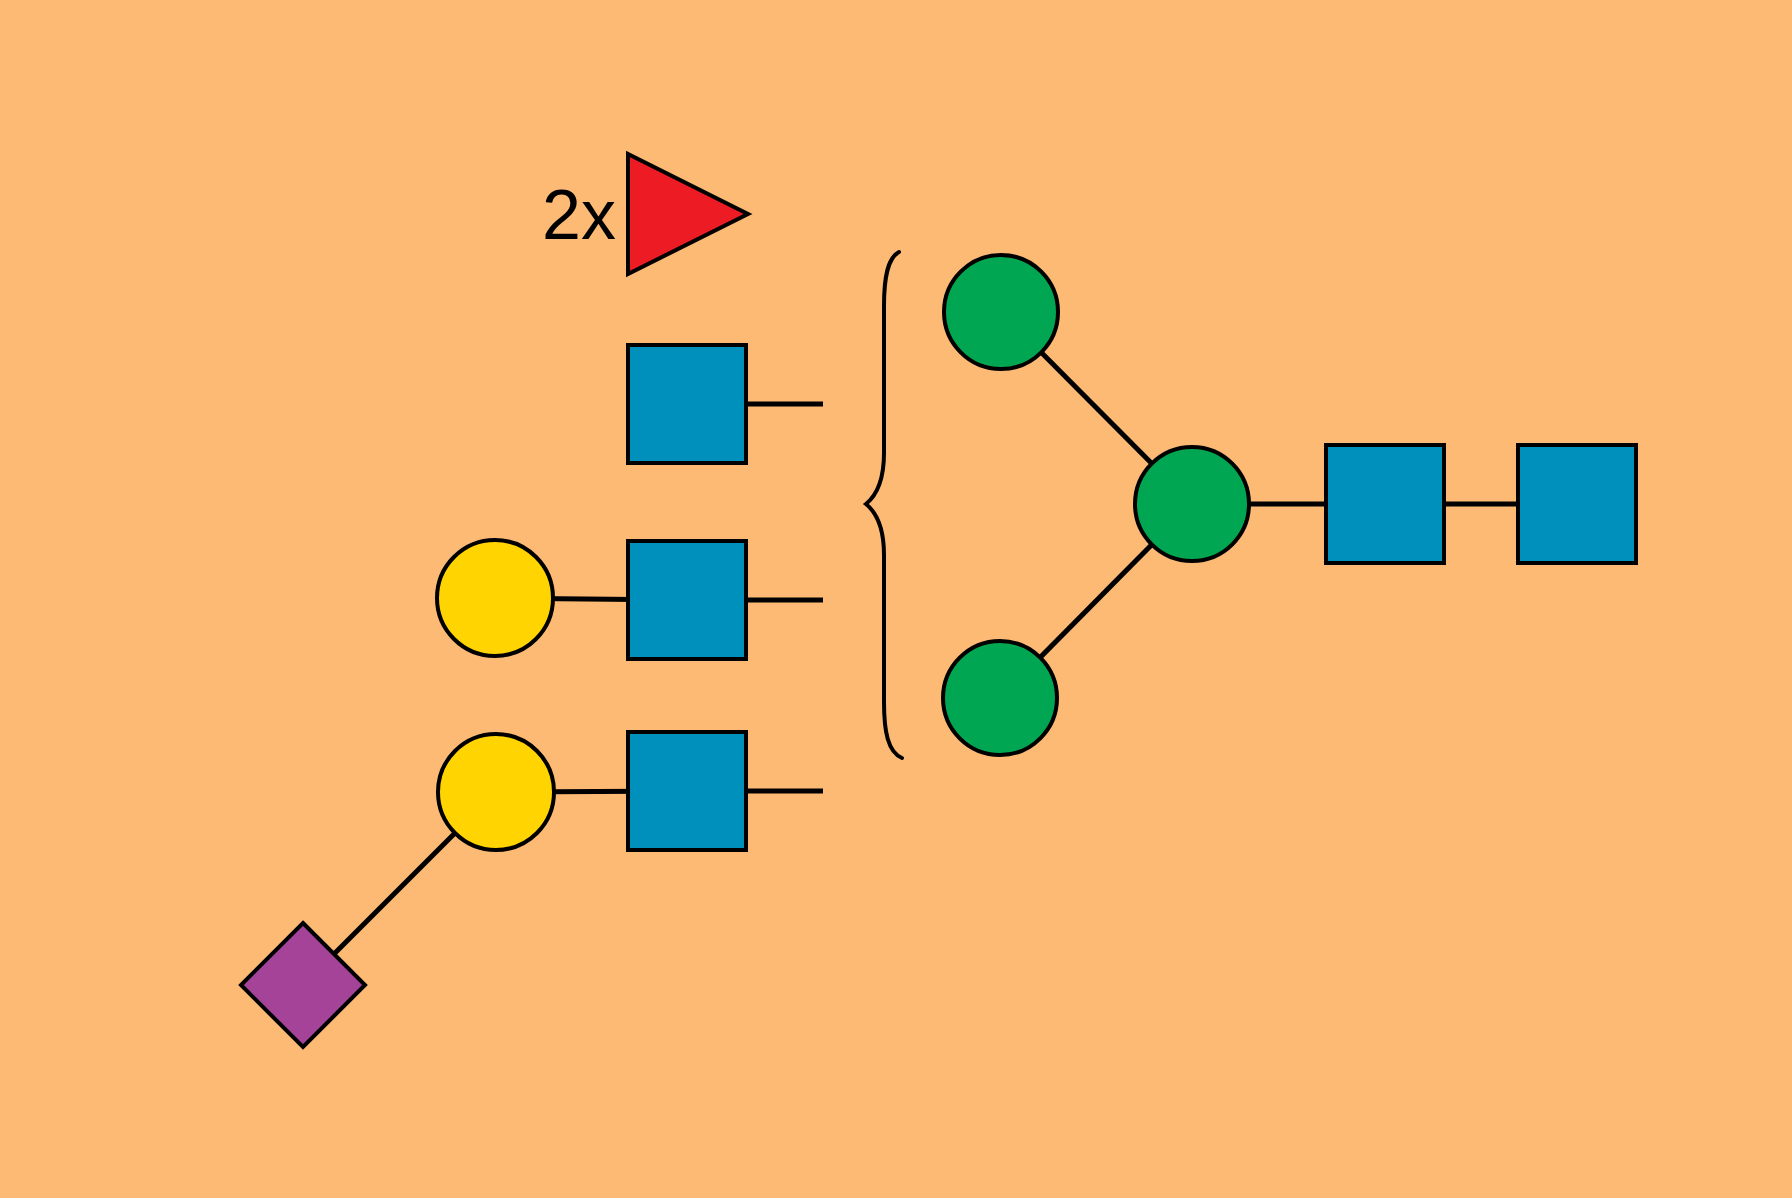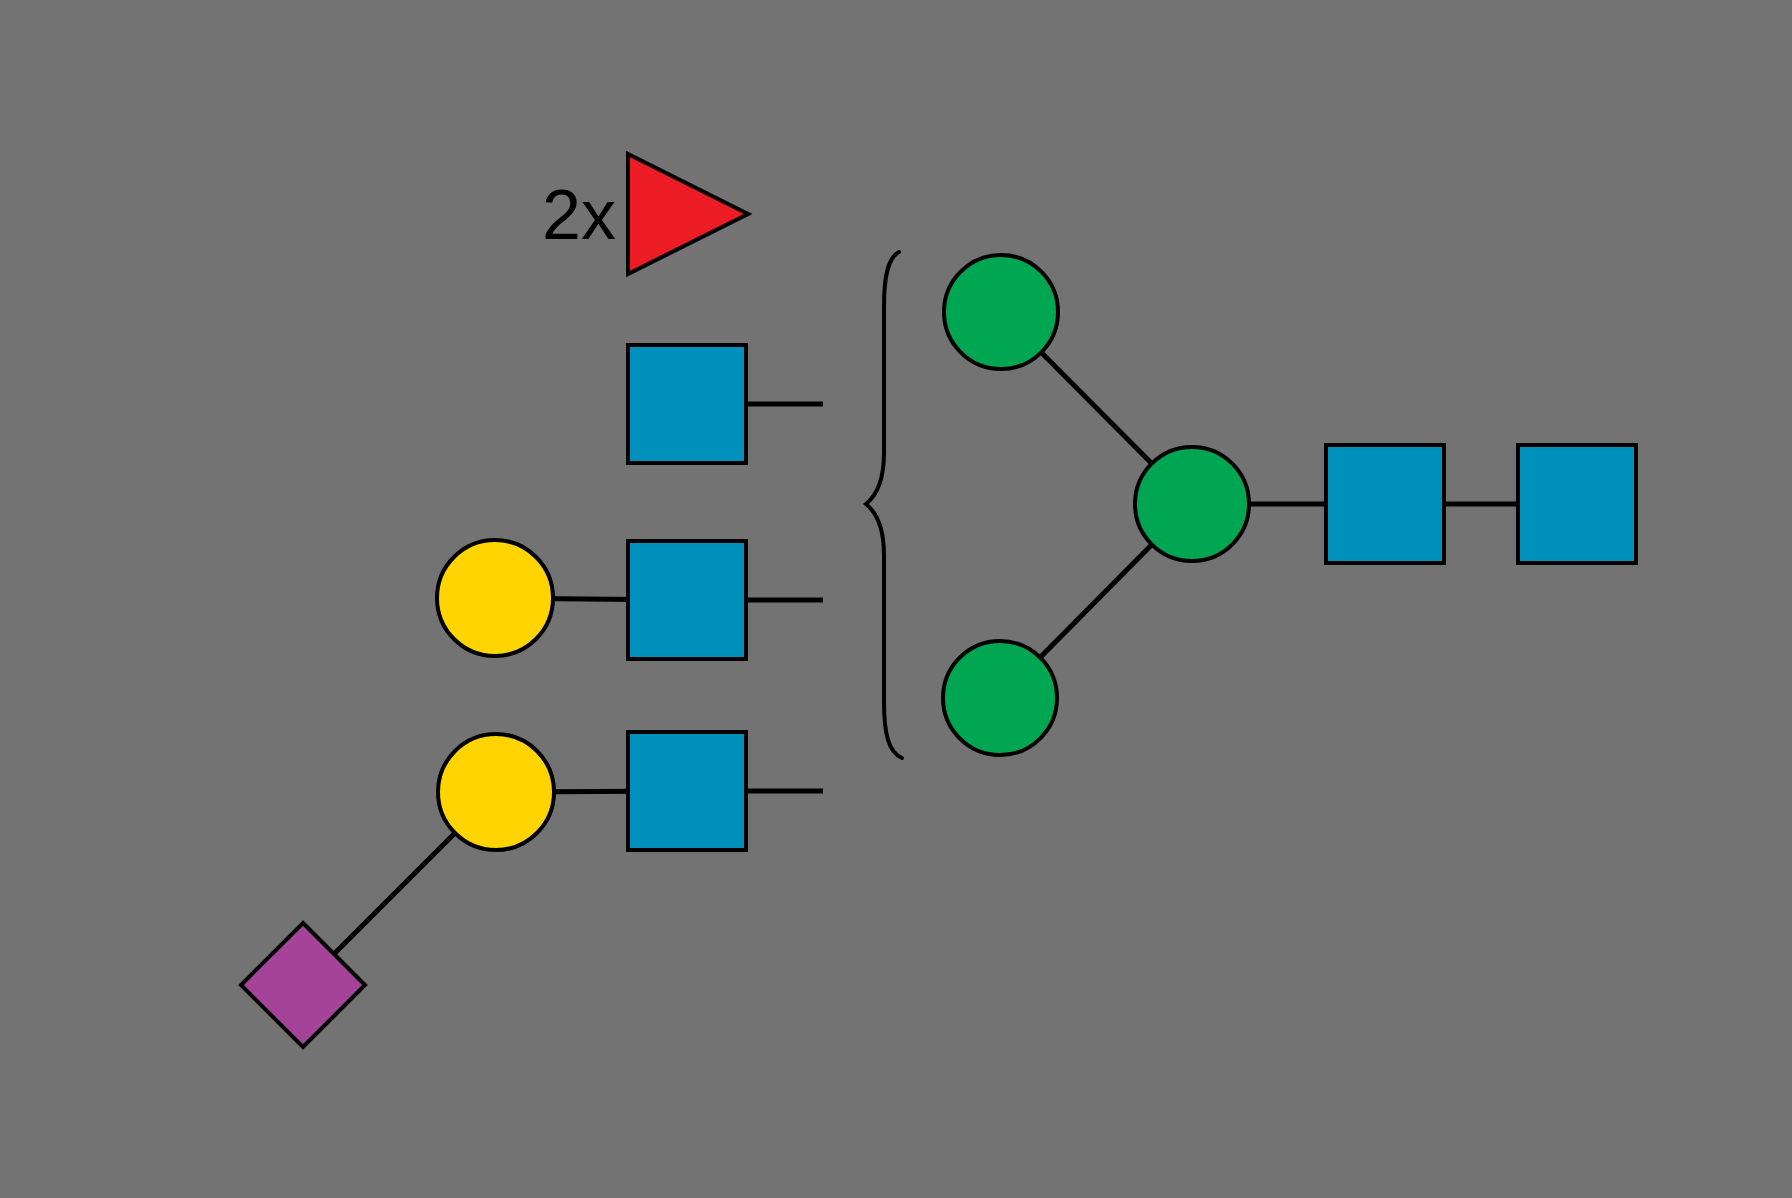--- a/index.html
+++ b/index.html
@@ -5,21 +5,21 @@
   html, body {
     margin: 0;
     padding: 0;
     background: #ffffff;
     font-family: "Liberation Sans", sans-serif;
   }
   .stage {
     position: relative;
     width: 1792px;
     height: 1198px;
-    background: #737373;
+    background: #fdba74;
     overflow: hidden;
   }
   svg { display: block; }
   .multiplier-text {
     font-family: "Liberation Sans", sans-serif;
     font-size: 70px;
     fill: #000000;
   }
 </style>
 </head>

